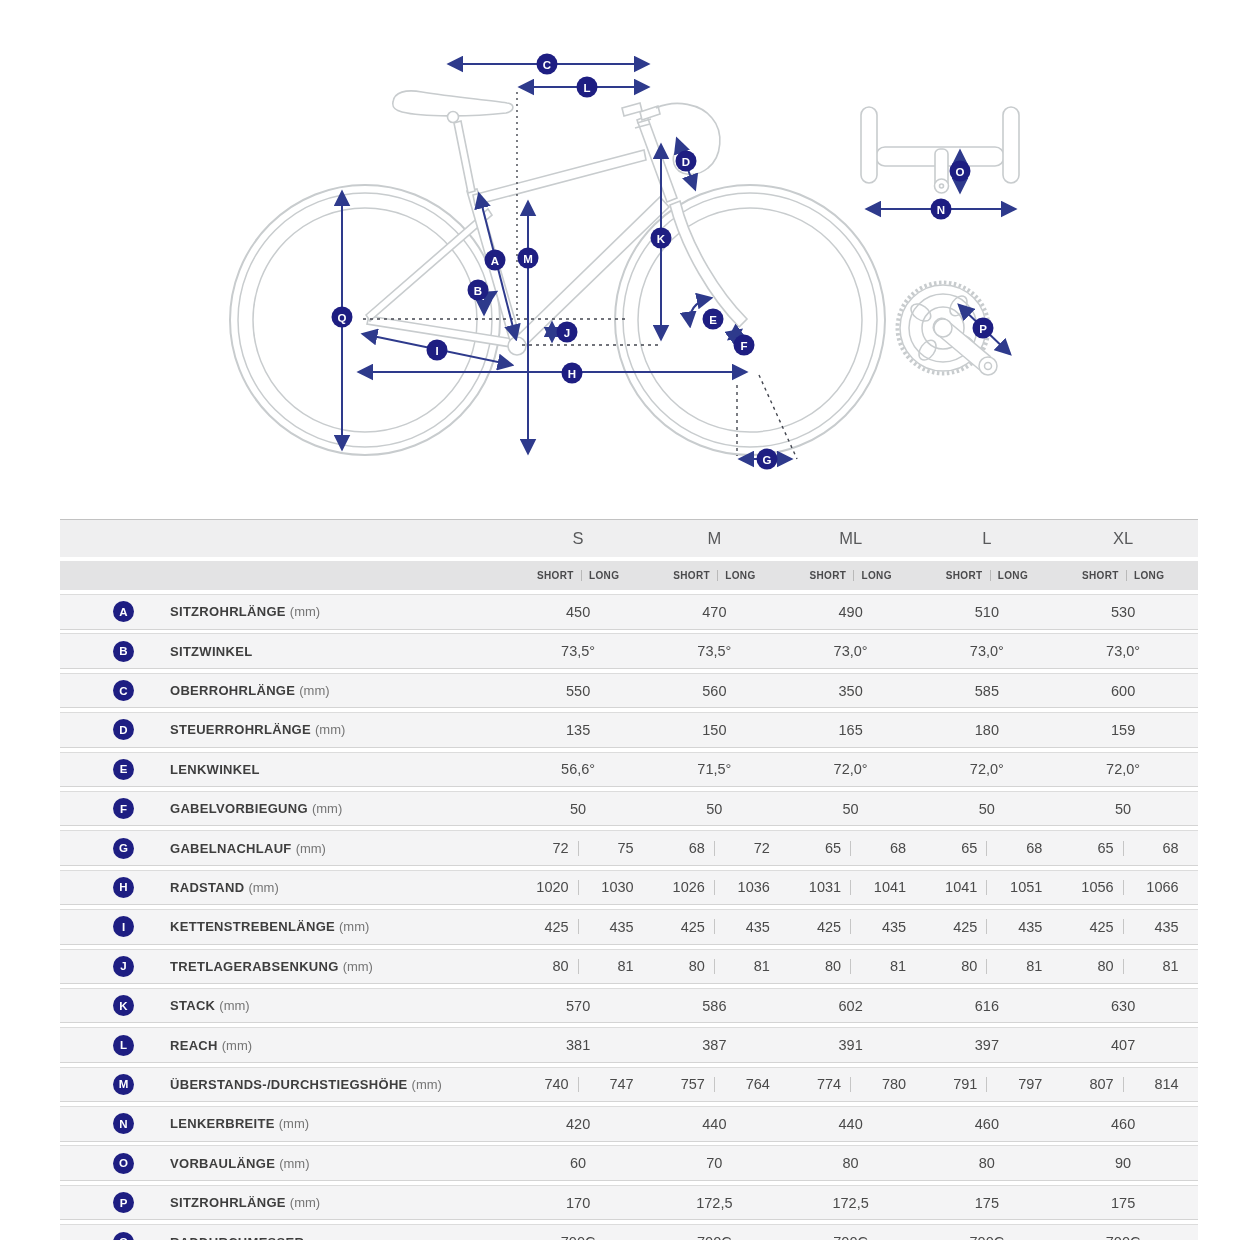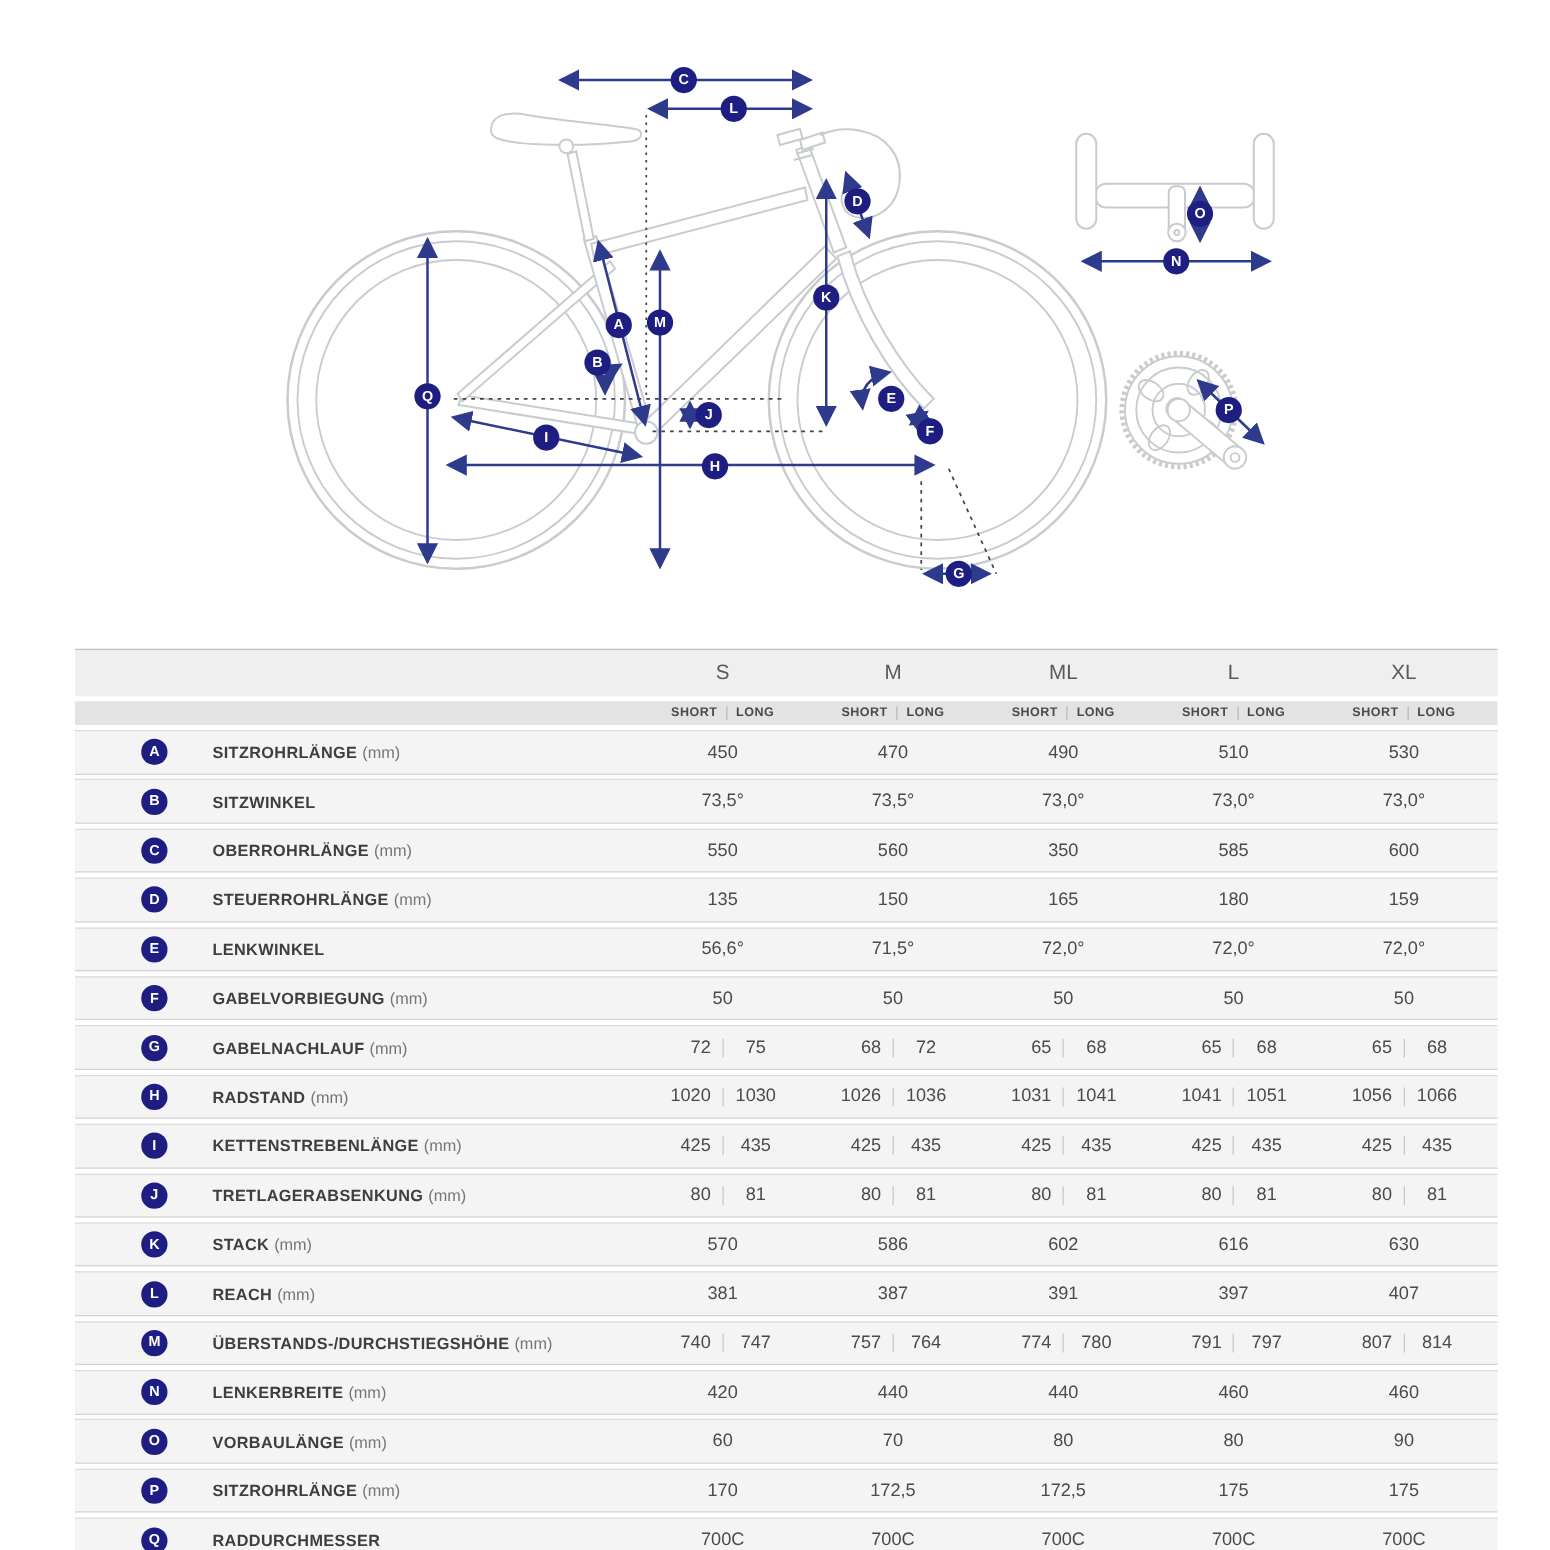--- a/index.html
+++ b/index.html
@@ -10,40 +10,40 @@
   .badge-chip{position:absolute;width:21px;height:21px;border-radius:50%;
       background:#1e1e82;color:#fff;font-size:11.5px;font-weight:bold;
       display:flex;align-items:center;justify-content:center;
       transform:translate(-50%,-50%);letter-spacing:0;}
   
   .table-wrap{position:absolute;left:60px;top:519px;width:1138px;}
   .g-row{display:grid;grid-template-columns:110px 340px repeat(5,136.25px);
       align-items:center;}
   .size-row{height:37px;background:#efeff0;border-top:1px solid #c2c2c2;}
   .size-cell{text-align:center;font-size:16.5px;color:#58595b;}
-  .sub-row{height:19px;background:#e3e3e4;margin-top:4px;}
+  .sub-row{height:29px;background:#e3e3e4;margin-top:4px;}
   .sub-cell{display:flex;align-items:center;justify-content:center;
       font-size:10px;font-weight:bold;color:#4a4a4c;letter-spacing:.4px;}
   .sub-div{width:1px;height:11px;background:#b9b9b9;margin:0 7px;}
   .rows-area{margin-top:4px;}
   .data-row{height:33.5px;background:#f4f4f5;margin-bottom:3.9px;
       border-top:1px solid #dcdcdc;border-bottom:1px solid #d4d4d4;}
   .badge-cell{display:flex;justify-content:flex-end;padding-right:36px;}
   .row-badge{width:21px;height:21px;border-radius:50%;background:#1e1e82;
       color:#fff;font-size:11.5px;font-weight:bold;display:flex;
       align-items:center;justify-content:center;}
   .label-cell{font-size:13px;font-weight:bold;color:#3e3e3e;
       letter-spacing:.3px;white-space:nowrap;}
   .label-unit{font-size:13px;font-weight:normal;color:#757575;
       letter-spacing:0;margin-left:4px;}
   .val-cell{display:flex;align-items:center;justify-content:center;
       font-size:14.5px;color:#4a4a4a;}
   .pair-div{width:1px;height:15px;background:#c6c6c6;margin:0 9px;}
-  .pv{min-width:34px;}
-  .pv.l{text-align:right;} .pv.r{text-align:center;}
+  .pv{min-width:34px;margin-left:12px;}
+  .pv.l{text-align:right;} .pv.r{text-align:right;}
 </style>
 </head>
 <body>
 
 <div class="diagram-wrap">
 <svg width="1240" height="519" viewBox="0 0 1240 519">
   <defs>
     <marker id="ah" viewBox="0 0 10 10" refX="8.5" refY="5" markerWidth="8.5" markerHeight="8.5" orient="auto-start-reverse">
       <path d="M0,0 L10,5 L0,10 z" fill="#2e3a8c"></path>
     </marker>

